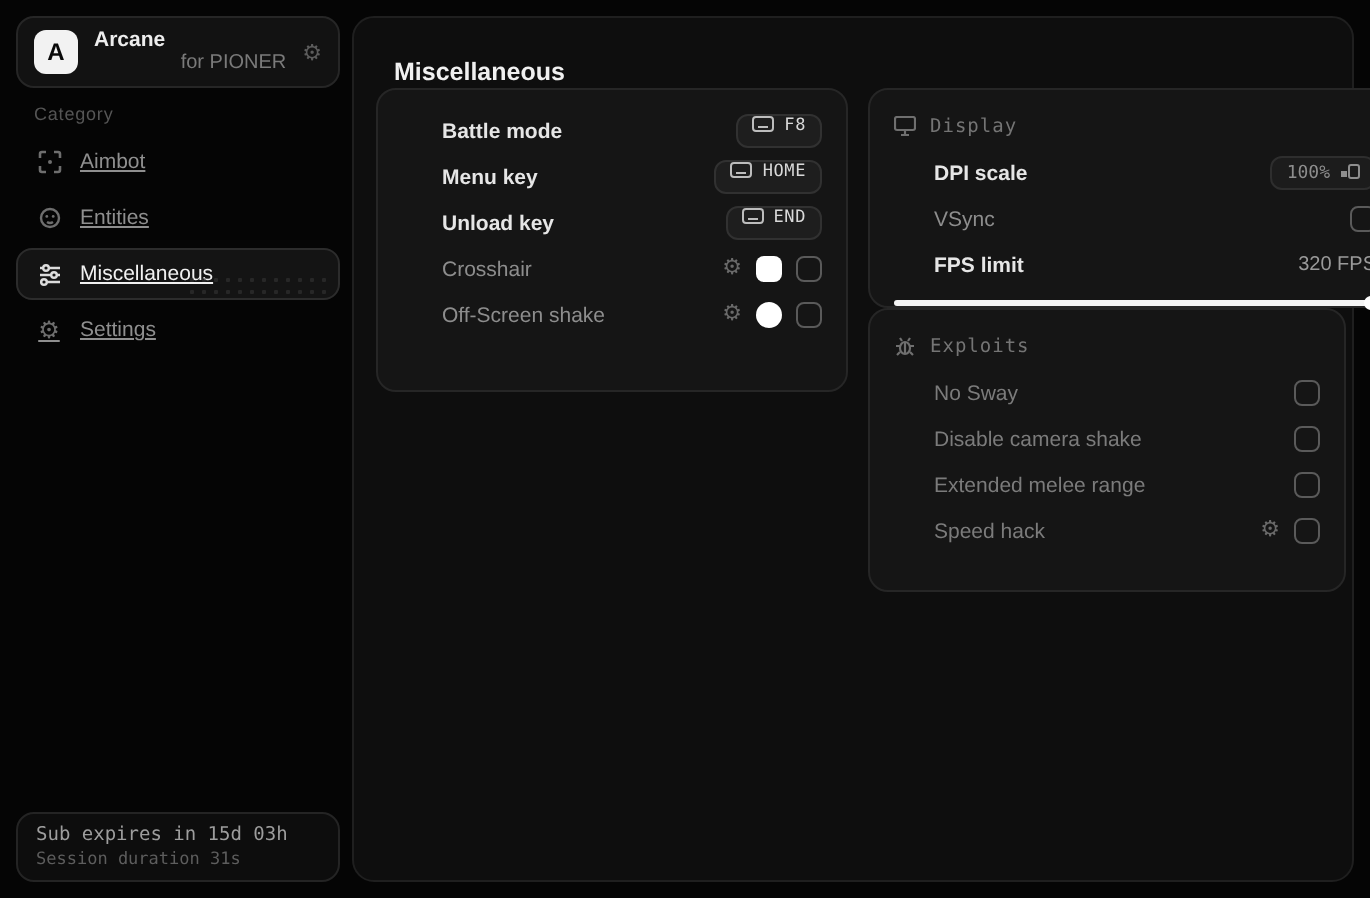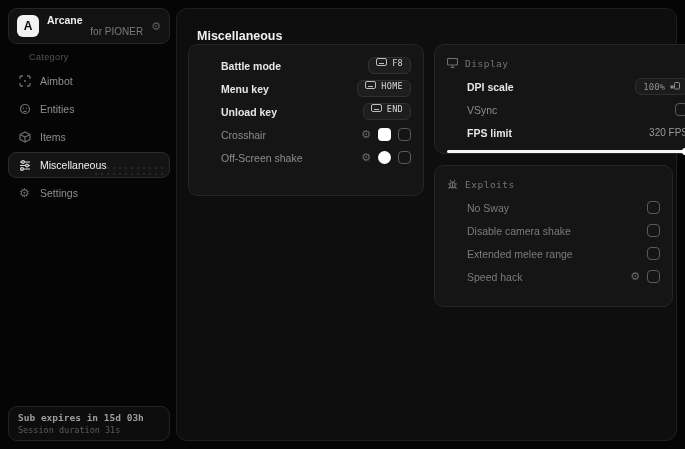--- a/index.html
+++ b/index.html
@@ -24,62 +24,62 @@
     width:22px; height:22px; border-radius:6px; background:#f2f2f2;
     color:#0a0a0a; font-weight:bold; font-size:12px;
     display:flex; align-items:center; justify-content:center; flex:0 0 auto;
   }
   .brand-text { flex:1; line-height:1.15; }
   .brand-title { font-size:10.5px; font-weight:bold; color:#ededed; }
   .brand-sub { font-size:10px; color:#7a7a7a;text-align:right; }
   .brand-gear { color:#5c5c5c; font-size:11px; cursor:pointer; }
 
   .category-label {
-    position:absolute; left:29px; top:52px;
+    position:absolute; left:17px; top:52px;
     font-size:9px; color:#555; letter-spacing:.4px;
   }
 
   .nav { position:absolute; left:8px; top:68px; width:162px; }
   .nav-item {
     height:26px; margin-bottom:2px; display:flex; align-items:center;
     gap:9px; padding:0 9px; border-radius:8px; border:1px solid transparent;
-    font-size:10.5px; color:#8f8f8f; cursor:pointer; position:relative; overflow:hidden;
+    font-size:10.5px; color:#8f8f8f; cursor:pointer; position:relative; overflow:hidden;text-decoration:underline;
   }
   .nav-item .nicon { width:13px; height:13px; flex:0 0 auto; display:flex; align-items:center; justify-content:center; }
   .nav-item svg { stroke:#6e6e6e; }
   .nav-item.active { border-color:#2c2c2c; background:#141414; color:#f1f1f1; }
   .nav-item.active svg { stroke:#dcdcdc; }
   .nav-item.active .dots {
     position:absolute; right:6px; bottom:2px; width:70px; height:10px; opacity:.5;
     background-image:radial-gradient(circle, #3a3a3a 1px, transparent 1.2px);
     background-size:6px 6px;
   }
 
   .footer-card {
     position:absolute; left:8px; top:406px; width:162px; height:35px;
     border:1px solid #242424; border-radius:9px; background:#0d0d0d;
     padding:5px 9px; display:flex; flex-direction:column; justify-content:center; gap:2px;
   }
-  .footer-line1 { font-size:9.5px; color:#9d9d9d;font-weight:bold; }
+  .footer-line1 { font-size:9.5px; color:#9d9d9d; }
   .footer-line2 { font-size:8.5px; color:#5d5d5d; }
 
   
   .main {
     position:absolute; left:176px; top:8px; width:501px; height:433px;
     background:#0e0e0e; border:1px solid #1f1f1f; border-radius:11px;
   }
   .page-title { position:absolute; left:20px; top:20px; font-size:12.5px; font-weight:bold; color:#f0f0f0; }
 
   .card {
     position:absolute; background:#151515; border:1px solid #262626; border-radius:10px;
     padding:9px 12px;
   }
   .card-general  { left:11px;  top:35px;  width:236px; height:152px; }
   .card-display  { left:257px; top:35px;  width:267px; height:110px; }
-  .card-exploits { left:257px; top:156px; width:239px; height:142px; }
+  .card-exploits { left:257px; top:145px; width:239px; height:142px; }
 
   .card-head { display:flex; align-items:center; gap:7px; height:18px; margin-bottom:3px; }
   .card-head .hicon { display:flex; align-items:center; }
   .card-head svg { stroke:#6f6f6f; }
   .card-title { font-size:9.5px; color:#747474; letter-spacing:.5px; }
 
   .row { height:23px; display:flex; align-items:center; gap:7px;margin-left:20px; }
   .row-label { font-size:10.5px; flex:1; }
   .bright { color:#e6e6e6; font-weight:bold; }
   .dim    { color:#8d8d8d; }
@@ -150,29 +150,20 @@
         <svg width="12" height="12" viewBox="0 0 12 12" fill="none" stroke-width="1.2">
           <circle cx="6" cy="6" r="4.5"></circle>
           <circle cx="4.4" cy="5.2" r="0.7" fill="#6e6e6e" stroke="none"></circle>
           <circle cx="7.6" cy="5.2" r="0.7" fill="#6e6e6e" stroke="none"></circle>
           <path d="M4.5 8 q1.5 1 3 0"></path>
         </svg>
       </span>
       <span>Entities</span>
     </div>
 
-    <div class="nav-item">
-      <span class="nicon">
-        <svg width="12" height="12" viewBox="0 0 12 12" fill="none" stroke-width="1.2">
-          <path d="M6 1 L11 3.5 V8.5 L6 11 L1 8.5 V3.5 Z"></path>
-          <path d="M1 3.5 L6 6 L11 3.5 M6 6 V11"></path>
-        </svg>
-      </span>
-      <span>Items</span>
-    </div>
 
     <div class="nav-item active">
       <span class="nicon">
         <svg width="12" height="12" viewBox="0 0 12 12" fill="none" stroke-width="1.2">
           <path d="M1 3 h10 M1 6.5 h10 M1 10 h10"></path>
           <circle cx="4" cy="3" r="1.4" fill="#141414"></circle>
           <circle cx="8" cy="6.5" r="1.4" fill="#141414"></circle>
           <circle cx="3" cy="10" r="1.4" fill="#141414"></circle>
         </svg>
       </span>

